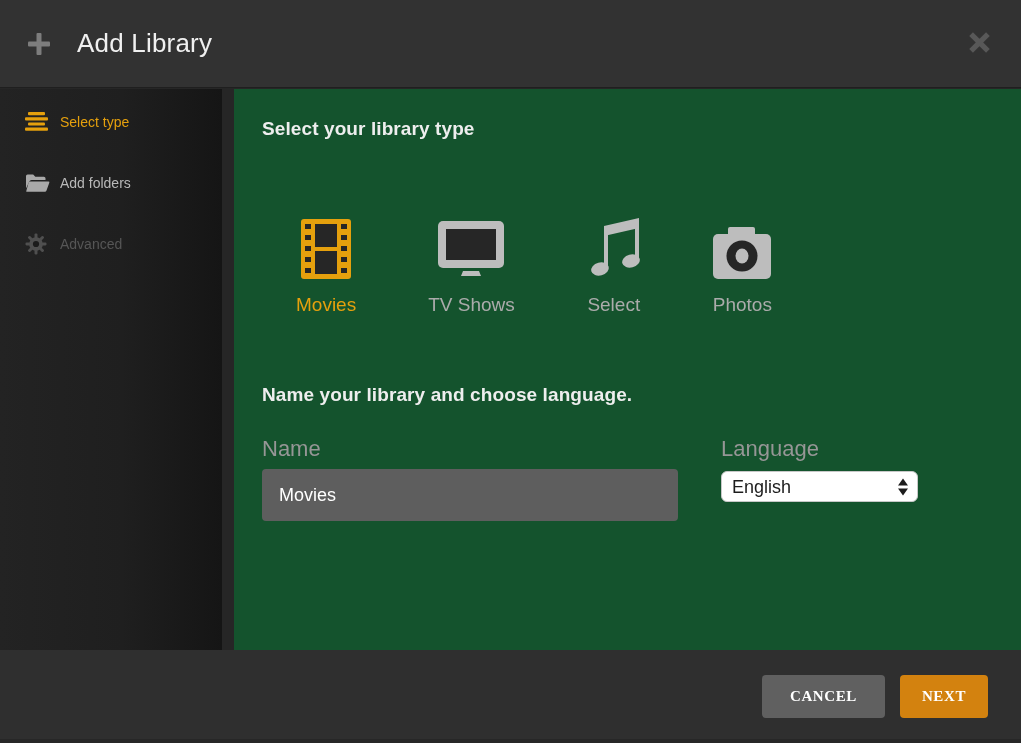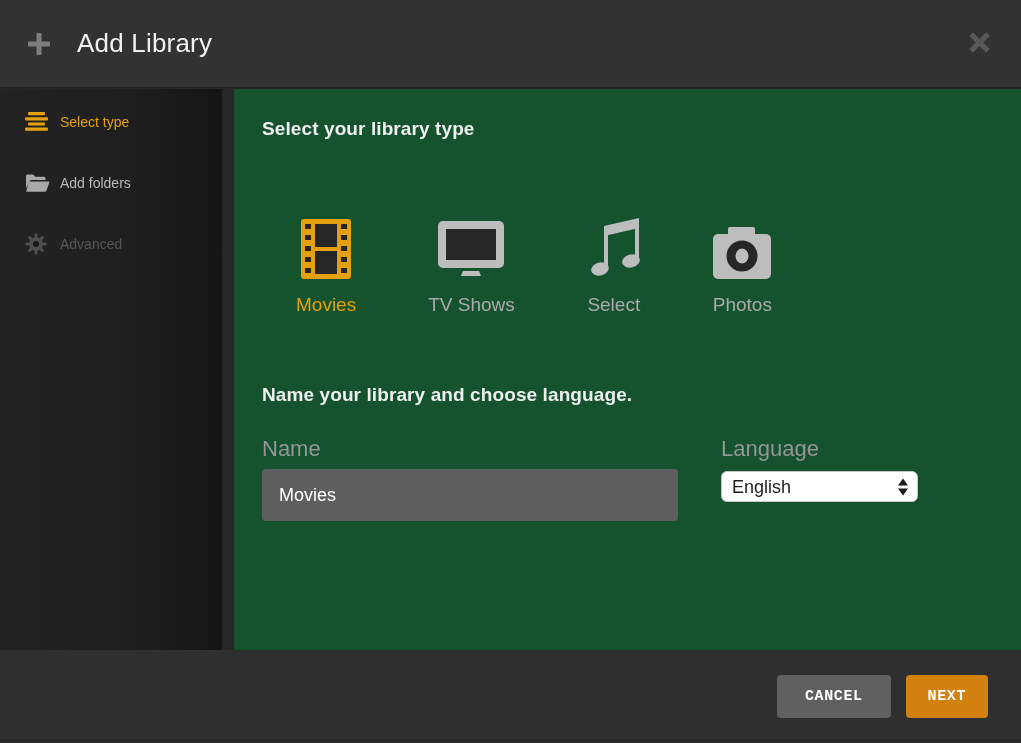--- a/index.html
+++ b/index.html
@@ -82,21 +82,21 @@
 
   
   .footer {
     position:absolute; left:0; right:0; bottom:0; height:93px; background:#2f2f2f;
     display:flex; align-items:center; justify-content:flex-end; gap:15px; padding-right:33px;
   }
   .footer::after { content:""; position:absolute; bottom:0; left:0; right:0; height:4px; background:#272727; }
   .btn {
     border:none; border-radius:4px; color:#ffffff; font-weight:700; font-size:15px;
     letter-spacing:0.6px; padding:0 22px; height:43px; cursor:pointer;
-    font-family:Liberation Mono, monospace;
+    font-family:Liberation Serif, serif;
   }
   .btn-cancel { background:#606060; padding:0 28px; }
   .btn-next { background:#d3820f; }
 </style>
 </head>
 <body>
 
 <div class="dialog">
 
   <div class="header">

